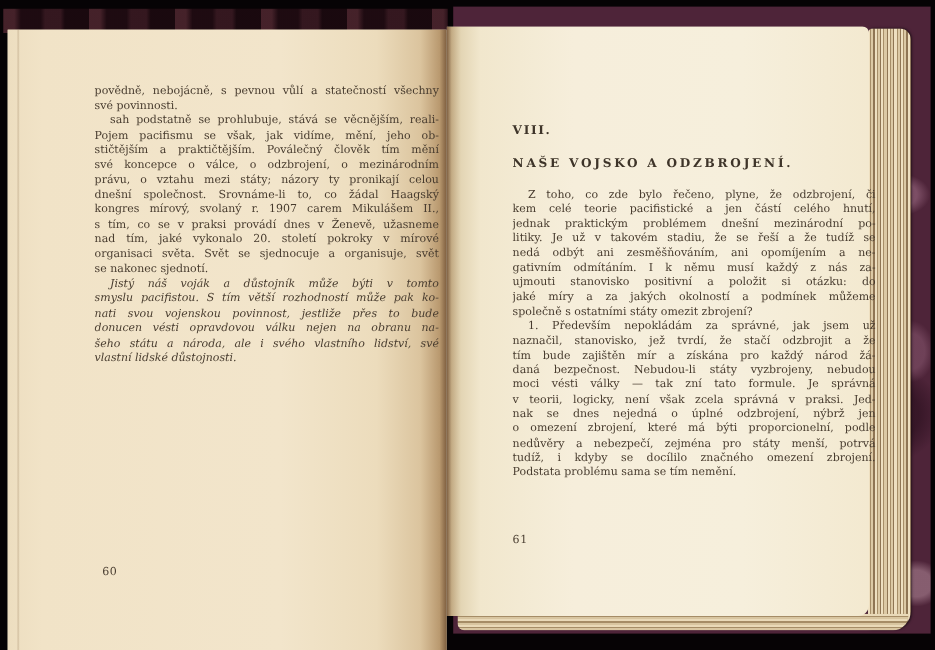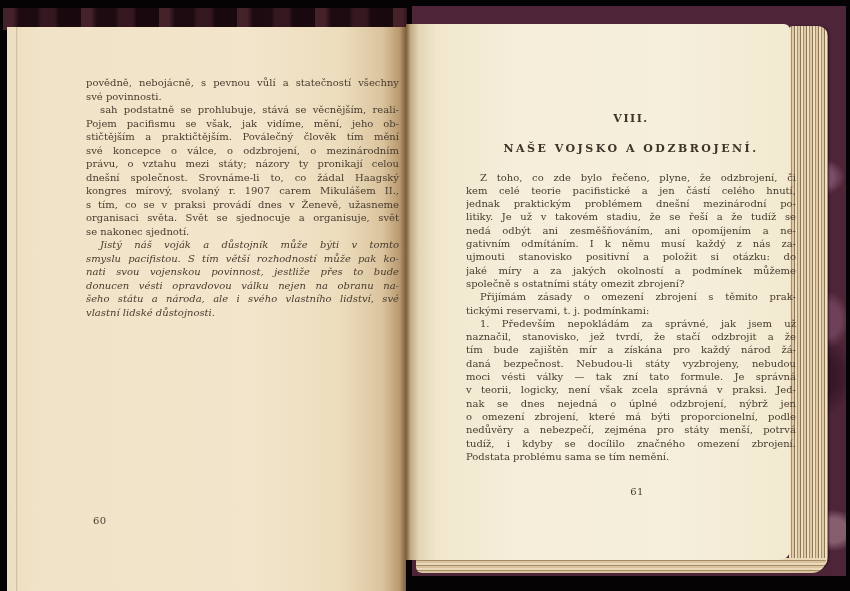--- a/index.html
+++ b/index.html
@@ -72,38 +72,38 @@
     background:
       linear-gradient(to right,
         #7c5c3e 0%, #c3ab84 1.2%, #e3d5b4 3.4%, #f1e7cd 8%,
         #f6eedb 30%, #f6efdc 70%, #f3e9d0 100%),
       #f5ecd8;
   }
   .textcol{color:#473b2e;font-size:10px;}
   .lp-text{position:absolute;left:79px;top:49px;width:313px;line-height:13.5px;}
   .rp-text{position:absolute;left:60px;top:88px;width:330px;line-height:13.3px;}
   .chapter-number{
-    text-align:center;font-weight:bold;font-size:11px;letter-spacing:1.5px;
+    font-weight:bold;font-size:11px;letter-spacing:1.5px;
     color:#3e3429;margin-bottom:17px;
   }
   .chapter-title{
-    text-align:center;font-weight:bold;font-size:11px;letter-spacing:2.5px;
+    font-weight:bold;font-size:11px;letter-spacing:2.5px;
     color:#3e3429;margin-bottom:15px;white-space:nowrap;
   }
   .para{margin:0;}
   .para.italic{font-style:italic;}
   .para.indent .line:first-child{text-indent:14px;}
   .line{
     text-align:justify;text-align-last:justify;
     white-space:normal;overflow:hidden;max-height:14px;
   }
   .line.plast{text-align-last:left;}
   .pagenum{position:absolute;font-size:10px;color:#4a3e31;letter-spacing:.5px;}
   .pagenum-left{left:86px;top:488px;}
-  .pagenum-right{left:0;top:462px;width:342px;text-align:center;}
+  .pagenum-right{left:0;top:462px;width:342px;text-align:left;}
 </style>
 </head>
 <body>
 
 <div class="photo">
 
   <div class="top-edge"></div>
   <div class="marble"></div>
   <div class="stack-right"></div>
   <div class="stack-bottom"></div>
@@ -116,20 +116,21 @@
         </div>
         <div class="para indent">
           <div class="line">sah podstatně se prohlubuje, stává se věcnějším, reali-</div>
           <div class="line">Pojem pacifismu se však, jak vidíme, mění, jeho ob-</div>
           <div class="line">stičtějším a praktičtějším. Poválečný člověk tím mění</div>
           <div class="line">své koncepce o válce, o odzbrojení, o mezinárodním</div>
           <div class="line">právu, o vztahu mezi státy; názory ty pronikají celou</div>
           <div class="line">dnešní společnost. Srovnáme-li to, co žádal Haagský</div>
           <div class="line">kongres mírový, svolaný r. 1907 carem Mikulášem II.,</div>
           <div class="line">s tím, co se v praksi provádí dnes v Ženevě, užasneme</div>
+          <div class="line">nad tím, jaké vykonalo 20. století pokroky v mírové</div>
           <div class="line">organisaci světa. Svět se sjednocuje a organisuje, svět</div>
           <div class="line plast">se nakonec sjednotí.</div>
         </div>
         <div class="para italic indent">
           <div class="line">Jistý náš voják a důstojník může býti v tomto</div>
           <div class="line">smyslu pacifistou. S tím větší rozhodností může pak ko-</div>
           <div class="line">nati svou vojenskou povinnost, jestliže přes to bude</div>
           <div class="line">donucen vésti opravdovou válku nejen na obranu na-</div>
           <div class="line">šeho státu a národa, ale i svého vlastního lidství, své</div>
           <div class="line plast">vlastní lidské důstojnosti.</div>
@@ -148,24 +149,20 @@
             <div class="line">kem celé teorie pacifistické a jen částí celého hnutí,</div>
             <div class="line">jednak praktickým problémem dnešní mezinárodní po-</div>
             <div class="line">litiky. Je už v takovém stadiu, že se řeší a že tudíž se</div>
             <div class="line">nedá odbýt ani zesměšňováním, ani opomíjením a ne-</div>
             <div class="line">gativním odmítáním. I k němu musí každý z nás za-</div>
             <div class="line">ujmouti stanovisko positivní a položit si otázku: do</div>
             <div class="line">jaké míry a za jakých okolností a podmínek můžeme</div>
             <div class="line plast">společně s ostatními státy omezit zbrojení?</div>
           </div>
           <div class="para indent">
-            <div class="line">Přijímám zásady o omezení zbrojení s těmito prak-</div>
-            <div class="line plast">tickými reservami, t. j. podmínkami:</div>
-          </div>
-          <div class="para indent">
             <div class="line">1. Především nepokládám za správné, jak jsem už</div>
             <div class="line">naznačil, stanovisko, jež tvrdí, že stačí odzbrojit a že</div>
             <div class="line">tím bude zajištěn mír a získána pro každý národ žá-</div>
             <div class="line">daná bezpečnost. Nebudou-li státy vyzbrojeny, nebudou</div>
             <div class="line">moci vésti války — tak zní tato formule. Je správná</div>
             <div class="line">v teorii, logicky, není však zcela správná v praksi. Jed-</div>
             <div class="line">nak se dnes nejedná o úplné odzbrojení, nýbrž jen</div>
             <div class="line">o omezení zbrojení, které má býti proporcionelní, podle</div>
             <div class="line">nedůvěry a nebezpečí, zejména pro státy menší, potrvá</div>
             <div class="line">tudíž, i kdyby se docílilo značného omezení zbrojení.</div>

